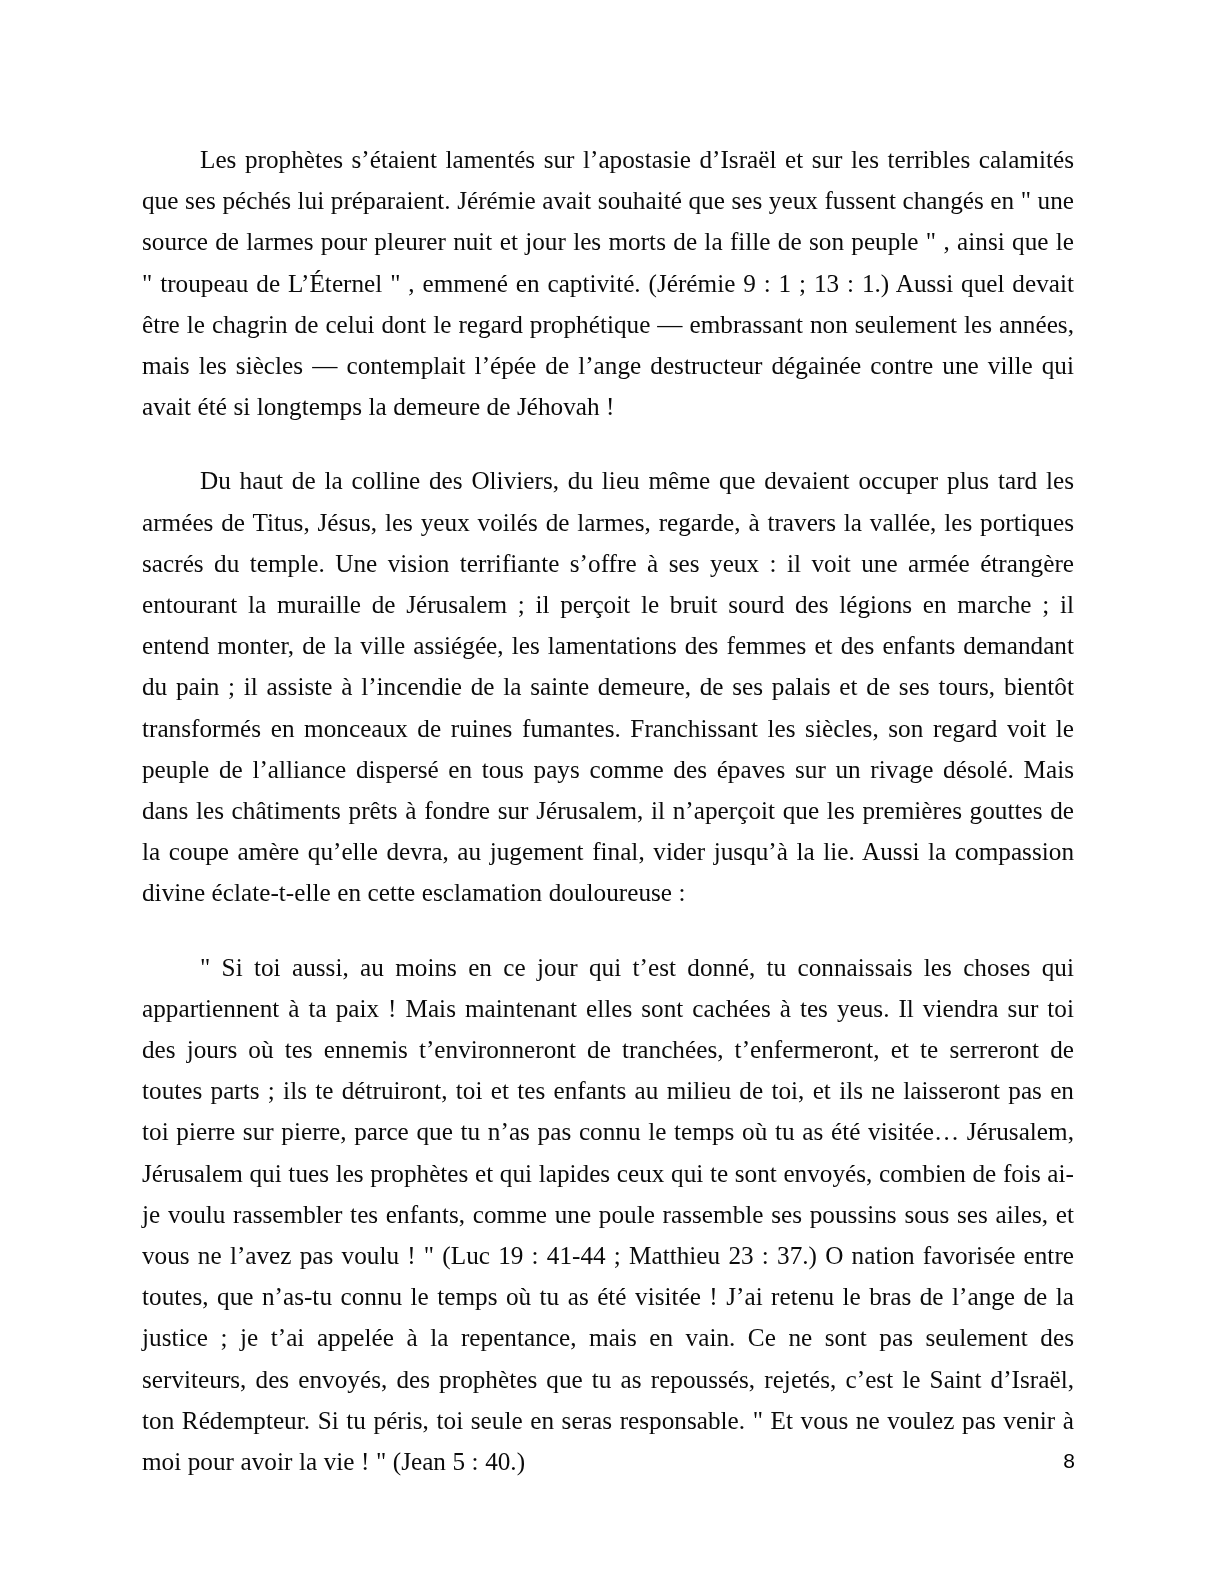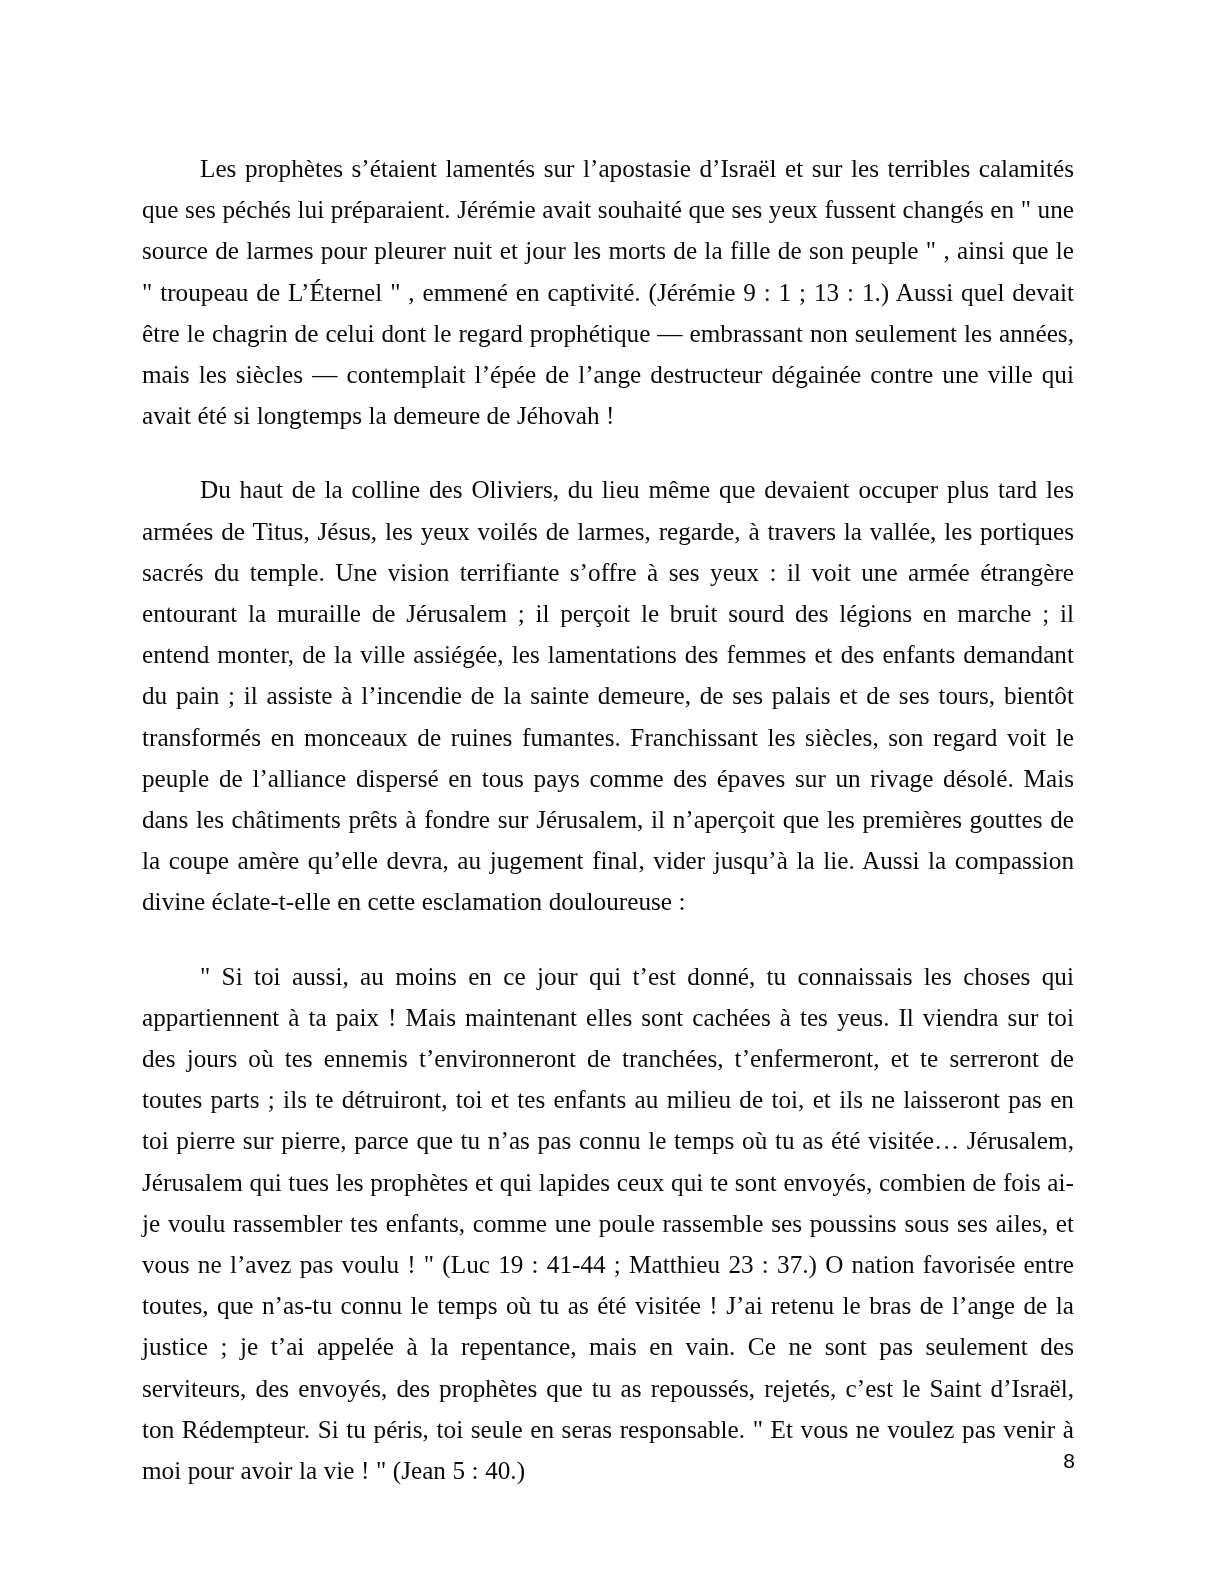--- a/index.html
+++ b/index.html
@@ -20,21 +20,21 @@
     overflow: hidden;
     box-sizing: border-box;
   }
   .text-block {
     position: absolute;
     left: 142px;
     top: 136px;
     width: 932px;
   }
   .para {
-    margin: 12px 0 33px 0;
+    margin: 3px 0 33px 0;
     padding: 0;
     text-indent: 58px;
     text-align: justify;
     text-justify: inter-word;
     font-size: 25.2px;
     line-height: 41.2px;
     color: #0b0b0b;
     letter-spacing: 0.02px;
     word-spacing: 0.2px;
     -webkit-font-smoothing: antialiased;

